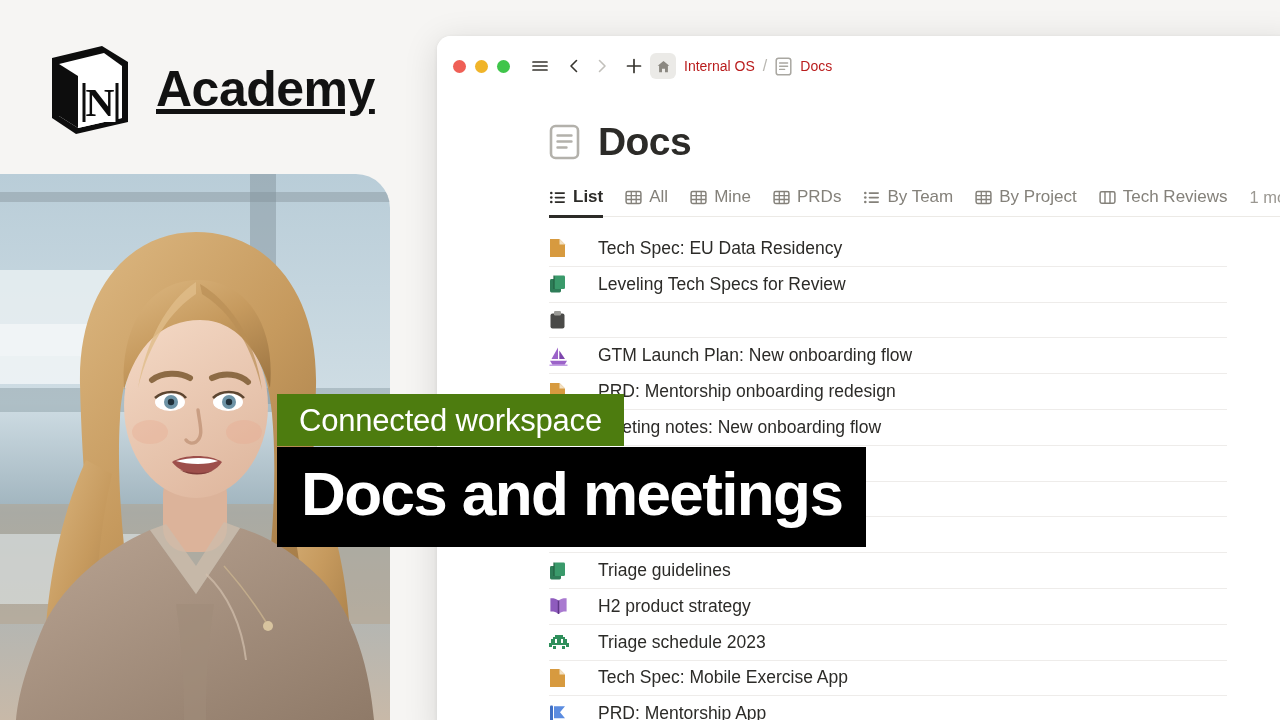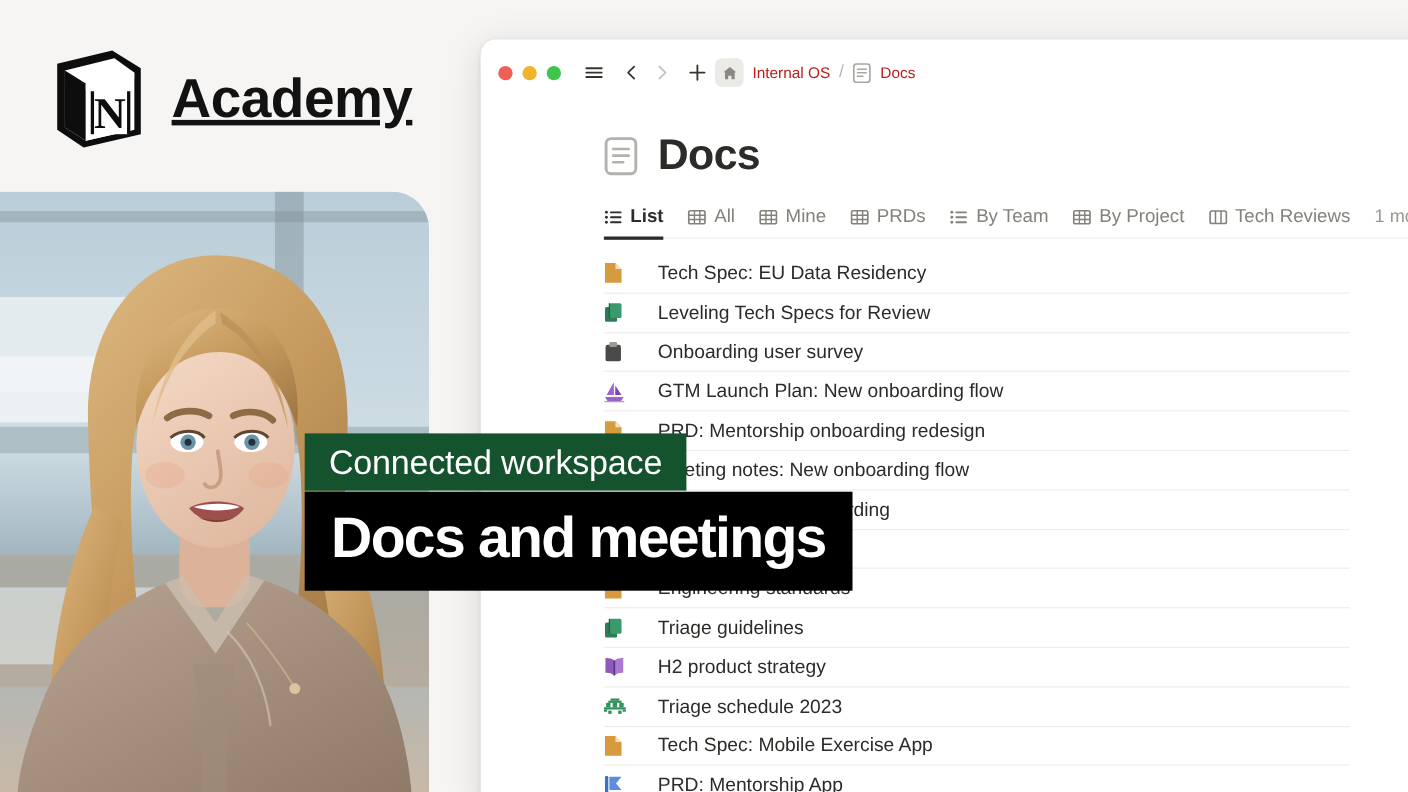--- a/index.html
+++ b/index.html
@@ -160,36 +160,36 @@
   .doc-row .doc-title {
     font-size: 17.5px;
     color: #2c2b28;
     white-space: nowrap;
   }
 
   
   #caption-small {
     position: absolute;
     left: 277px; top: 394px;
-    background: #14532d;
+    background: #4d7c0f;
     color: #ffffff;
     padding: 11px 22px 10px 22px;
     font-size: 31px;
     letter-spacing: -0.2px;
     line-height: 1;
     z-index: 8;
     white-space: nowrap;
   }
   #caption-big {
     position: absolute;
     left: 277px; top: 447px;
     background: #000000;
     color: #ffffff;
     padding: 16px 24px 22px 24px;
-    font-size: 52px;
+    font-size: 62px;
     font-weight: 700;
     letter-spacing: -1.6px;
     line-height: 1;
     z-index: 8;
     white-space: nowrap;
   }
 </style>
 </head>
 <body>
 
@@ -461,21 +461,20 @@
           <span class="doc-title">Leveling Tech Specs for Review</span>
         </div>
 
         <div class="doc-row">
           <span class="doc-ico">
             <svg width="17" height="20" viewBox="0 0 17 20">
               <rect x="1.5" y="3.5" width="14" height="15" rx="2" fill="#4a4a48"></rect>
               <rect x="5" y="1" width="7" height="4.4" rx="1.2" fill="#9a9a96"></rect>
             </svg>
           </span>
-          <span class="doc-title">Onboarding user survey</span>
         </div>
 
         <div class="doc-row">
           <span class="doc-ico">
             <svg width="19" height="20" viewBox="0 0 19 20">
               <path d="M9 1.5 2.5 13h6.5Z" fill="#9c63c9"></path>
               <path d="M10.3 4.5 16 13h-5.7Z" fill="#7e46ad"></path>
               <path d="M1 14.8h17l-2.4 4H3.4Z" fill="#9c63c9"></path>
               <path d="M0.5 19.2h18" stroke="#b98fe0" stroke-width="1.3"></path>
             </svg>

